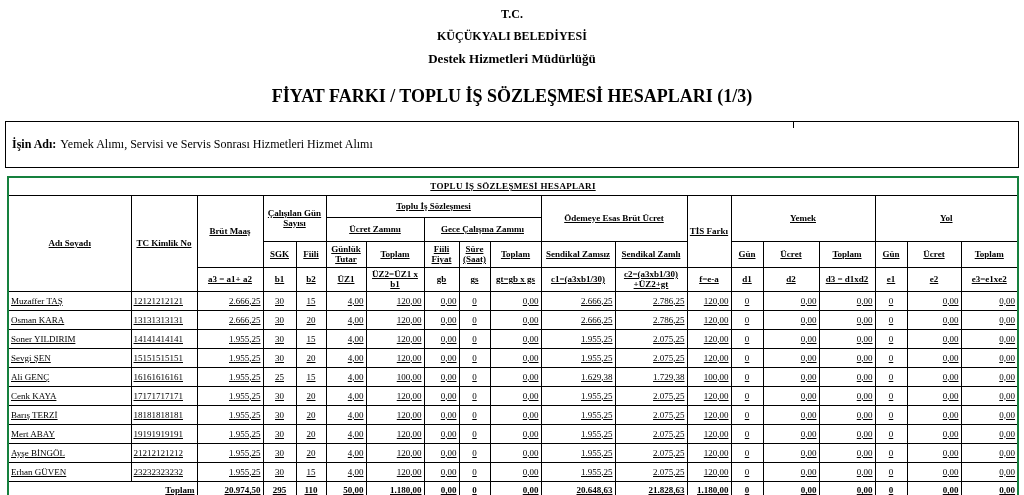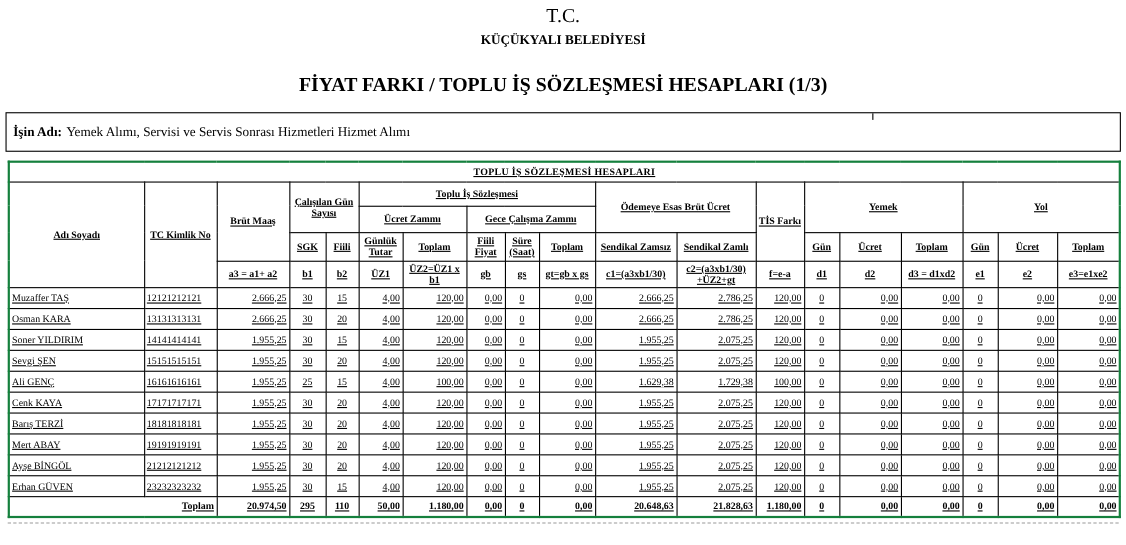--- a/index.html
+++ b/index.html
@@ -4,30 +4,30 @@
 <style>
   * { box-sizing: border-box; margin: 0; padding: 0; }
   html, body {
     width: 1024px; height: 495px;
     background: #ffffff;
     color: #000;
     font-family: "Liberation Serif", "DejaVu Serif", serif;
     overflow: hidden;
   }
   .letterhead { text-align: center; padding-top: 5px; }
-  .letterhead .tc   { font-size: 18px; font-weight: normal; line-height: 18px; }
+  .letterhead .tc   { font-size: 12px; font-weight: bold; line-height: 18px; }
   .letterhead .muni { font-size: 12px; font-weight: bold; line-height: 24px; margin-top: 1px; }
   .letterhead .dept { font-size: 13px; font-weight: bold; line-height: 17px; margin-top: 2px; }
   .doc-title {
     text-align: center; font-size: 18px; font-weight: bold;
     margin-top: 21px; line-height: 16px;
   }
   .info-bar {
     margin: 17px 5px 0 5px;
-    height: 36px;
+    height: 47px;
     border: 1px solid #000;
     display: flex;
     align-items: stretch;
     position: relative;
   }
   .info-bar .job {
     flex: 1;
     display: flex; align-items: center;
     padding-left: 6px;
     font-size: 12px;
@@ -83,20 +83,21 @@
     border-top: 1px dashed #9a9a9a;
     height: 0;
   }
 </style>
 </head>
 <body>
 
 <div class="letterhead">
   <div class="tc">T.C.</div>
   <div class="muni">KÜÇÜKYALI BELEDİYESİ</div>
+  <div class="dept">Destek Hizmetleri Müdürlüğü</div>
 </div>
 
 <div class="doc-title">FİYAT FARKI / TOPLU İŞ SÖZLEŞMESİ HESAPLARI (1/3)</div>
 
 <div class="info-bar">
   <div class="job">
     <span class="lbl">İşin Adı:</span>
     <span>Yemek Alımı, Servisi ve Servis Sonrası Hizmetleri Hizmet Alımı</span>
   </div>
   <div class="divider-tick"></div>

